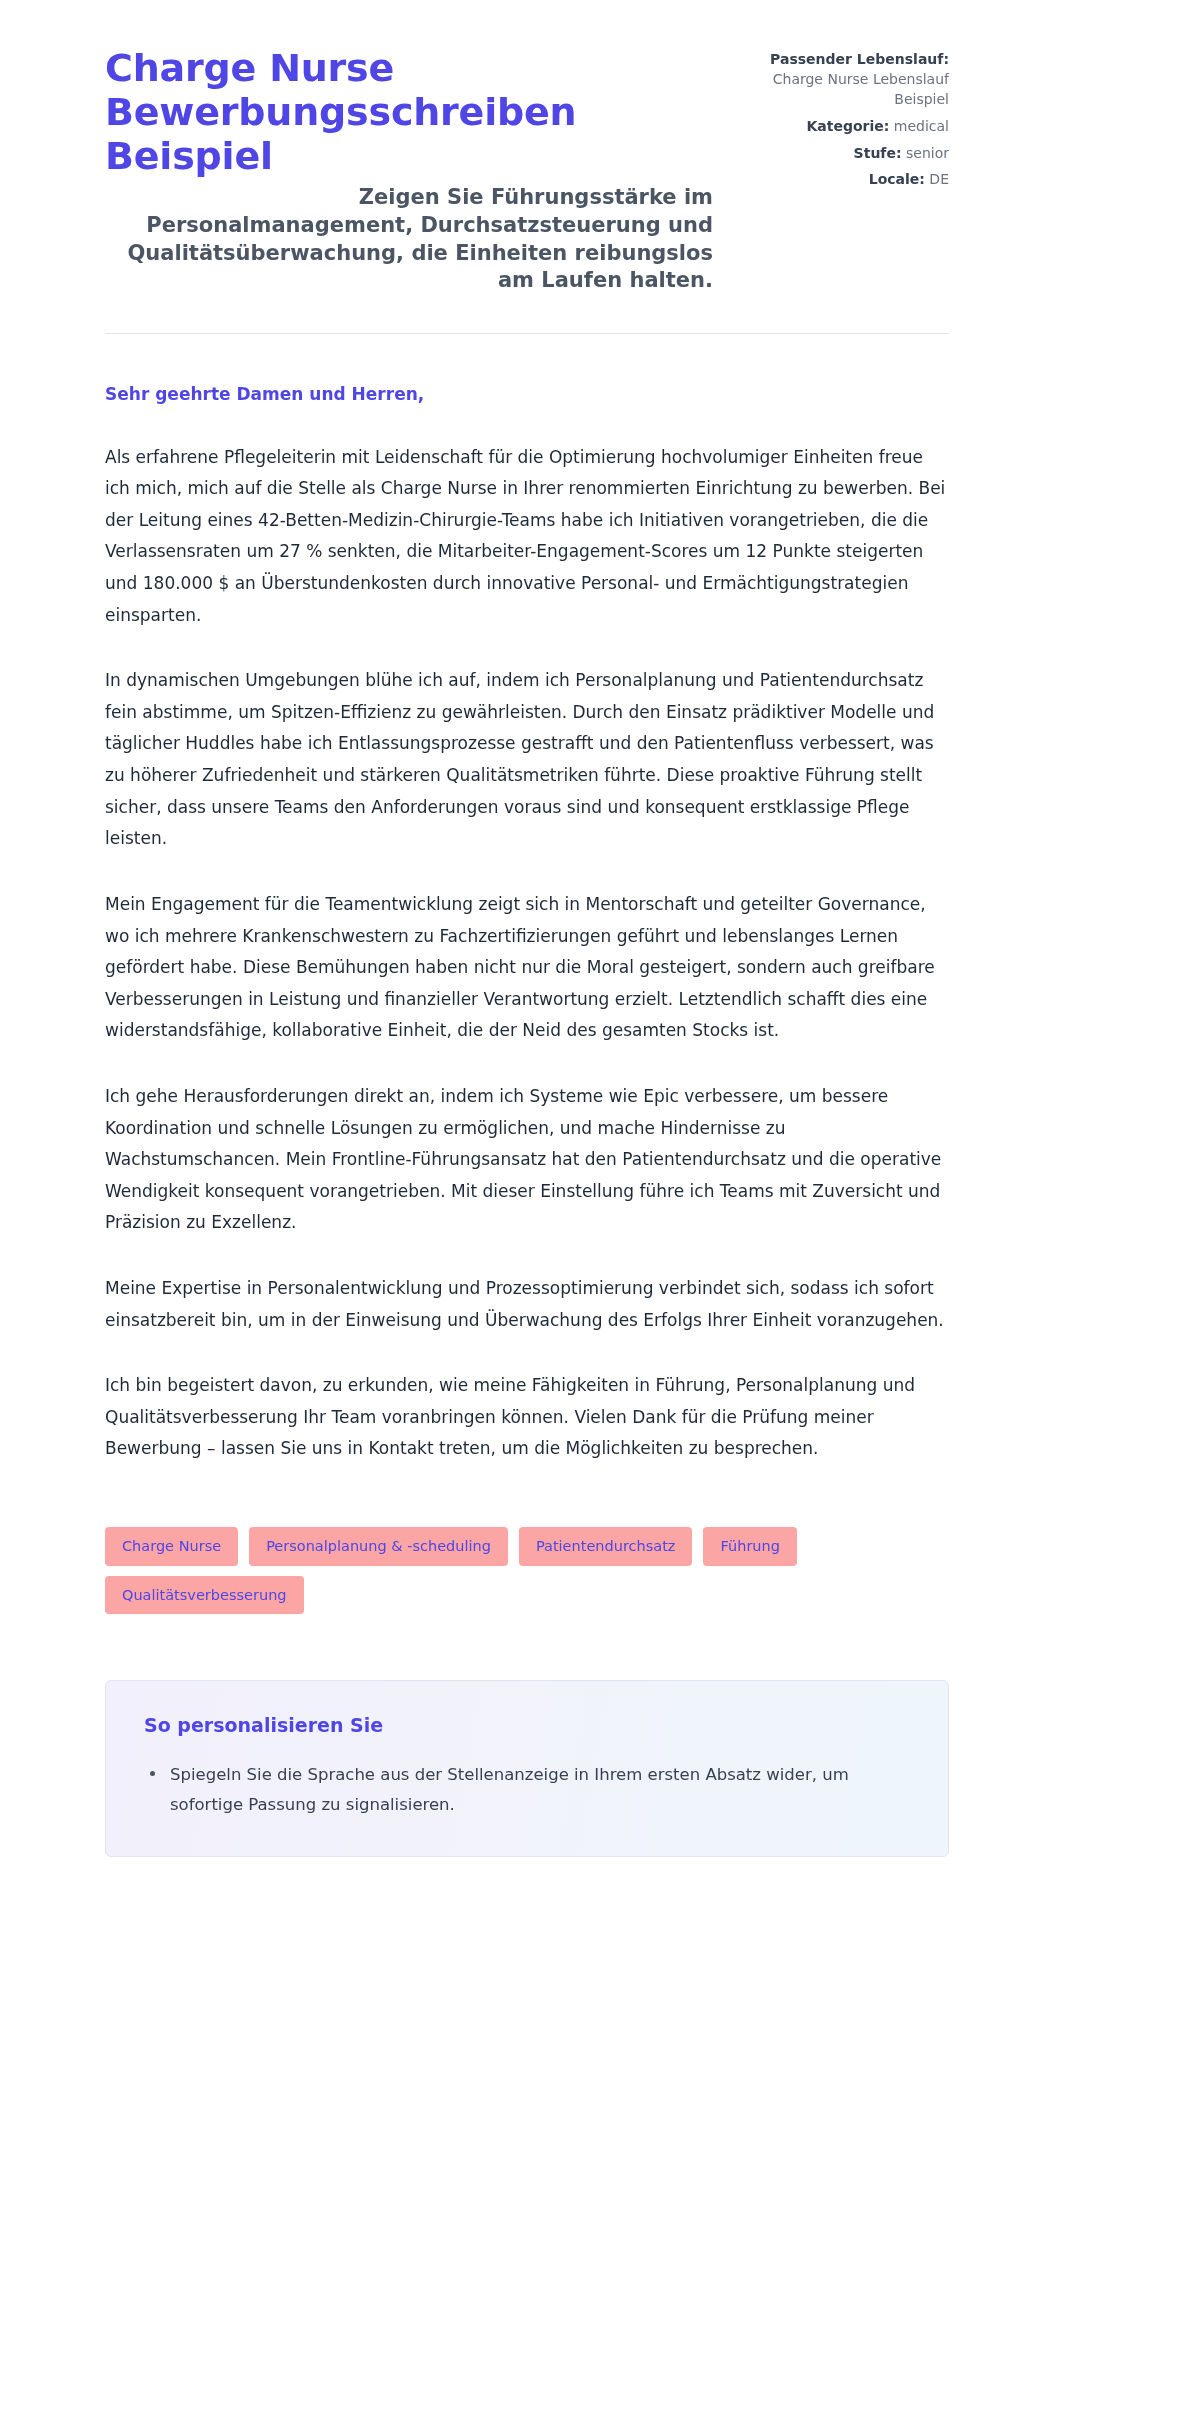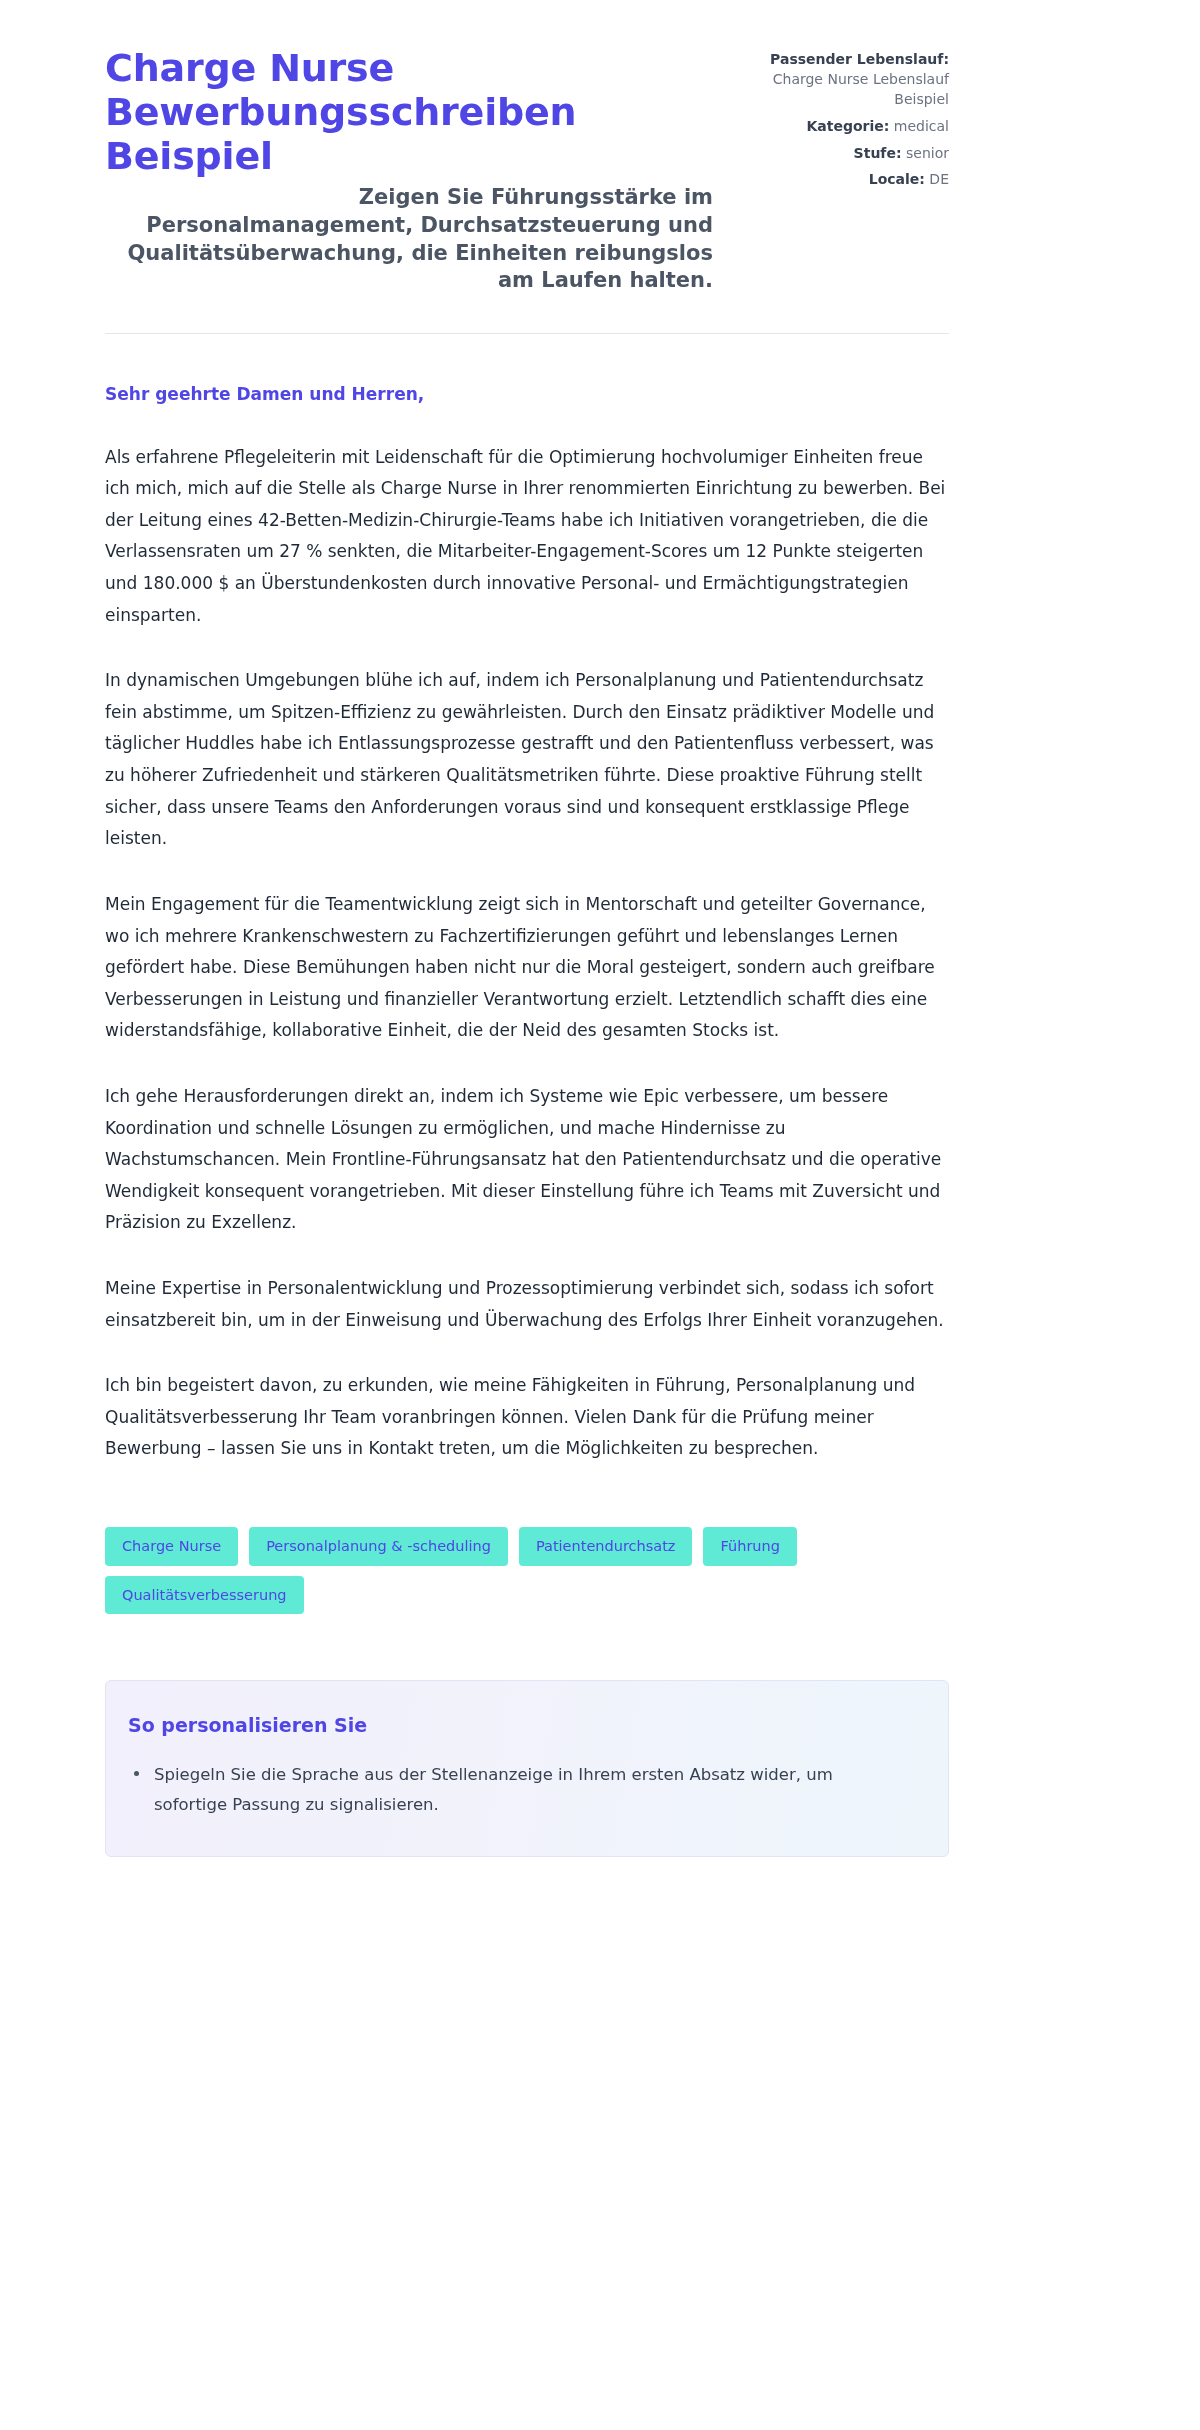--- a/index.html
+++ b/index.html
@@ -114,36 +114,36 @@
 
   
   .tag-list {
     margin-top: 62px;
     display: flex;
     flex-wrap: wrap;
     gap: 10px 11px;
     max-width: 1010px;
   }
   .tag-chip {
-    background: #5eead4;
+    background: #fca5a5;
     color: #4f46e5;
     font-size: 14.5px;
     line-height: 1;
     padding: 12px 17px;
     border-radius: 4px;
     white-space: nowrap;
   }
 
   
   .tip-box {
     margin-top: 66px;
     border: 1px solid #e2e4f5;
     border-radius: 6px;
     background: linear-gradient(100deg, #f1f0fc 0%, #f2f2fb 42%, #eef6fc 100%);
-    padding: 30px 38px 36px 22px;
+    padding: 30px 38px 36px 38px;
     box-sizing: border-box;
   }
   .tip-title {
     margin: 0 0 20px 0;
     font-size: 19px;
     font-weight: 700;
     color: #4f46e5;
     line-height: 1.5;
   }
   .tip-list {

